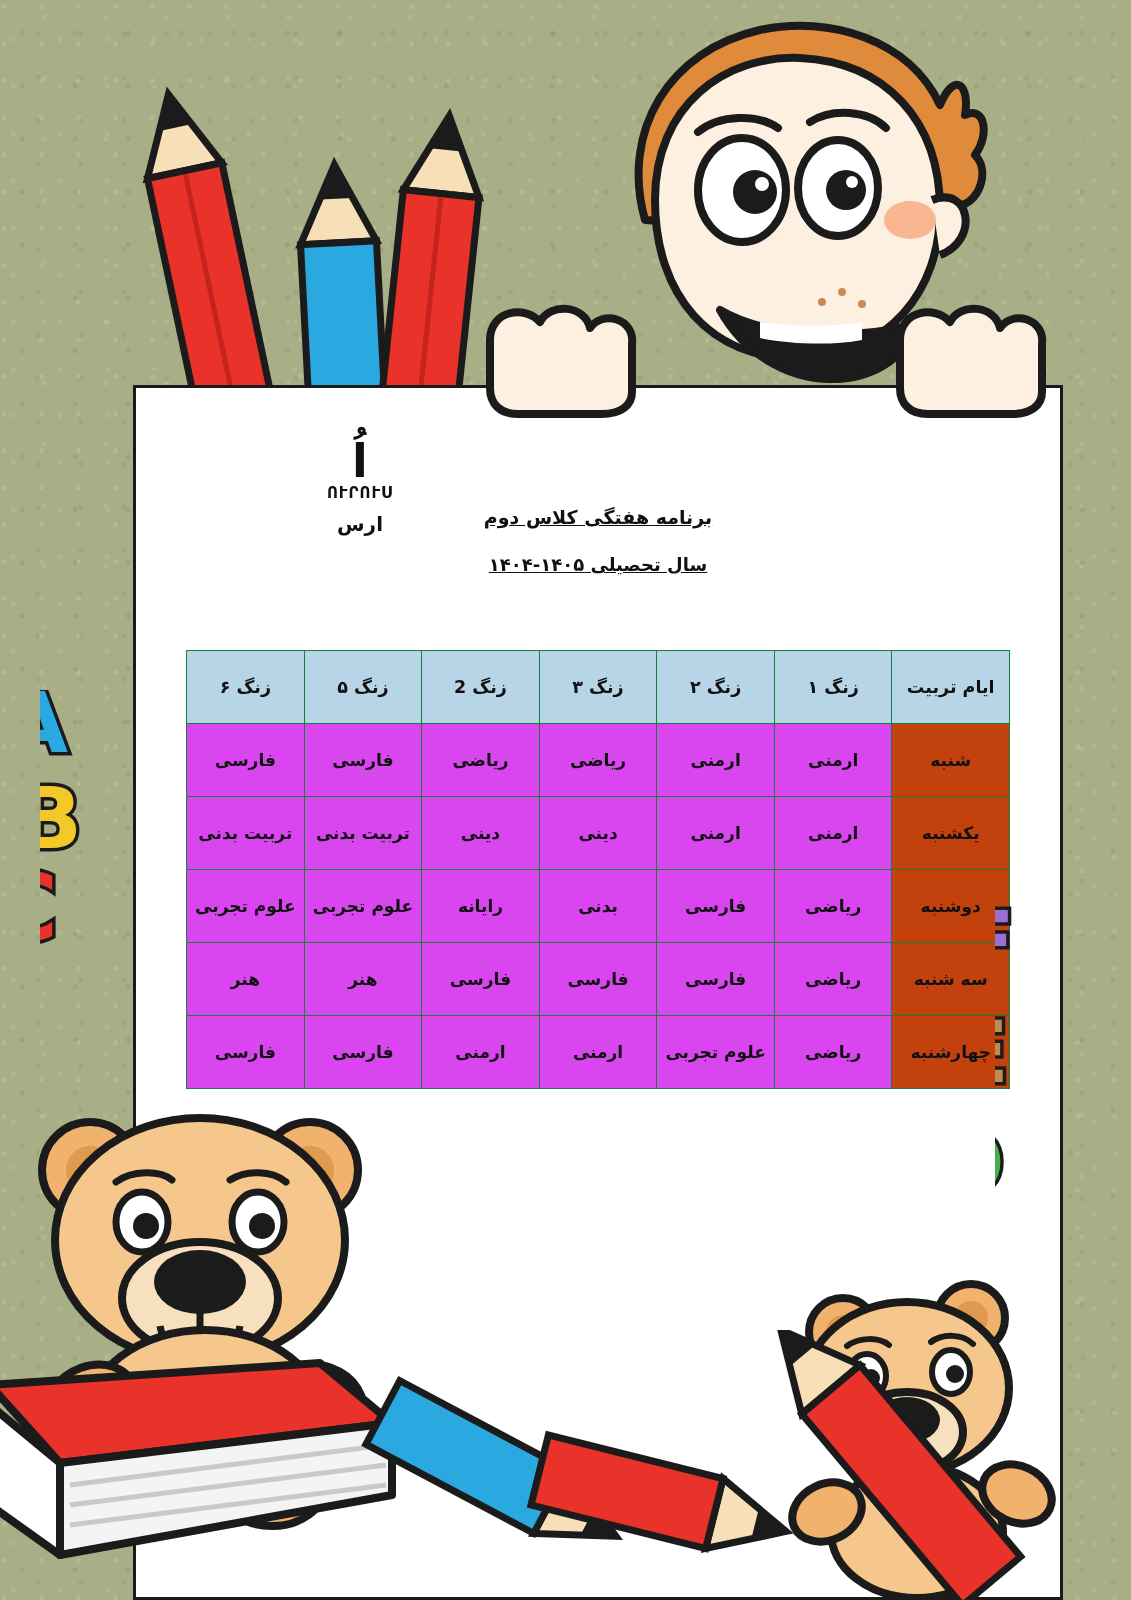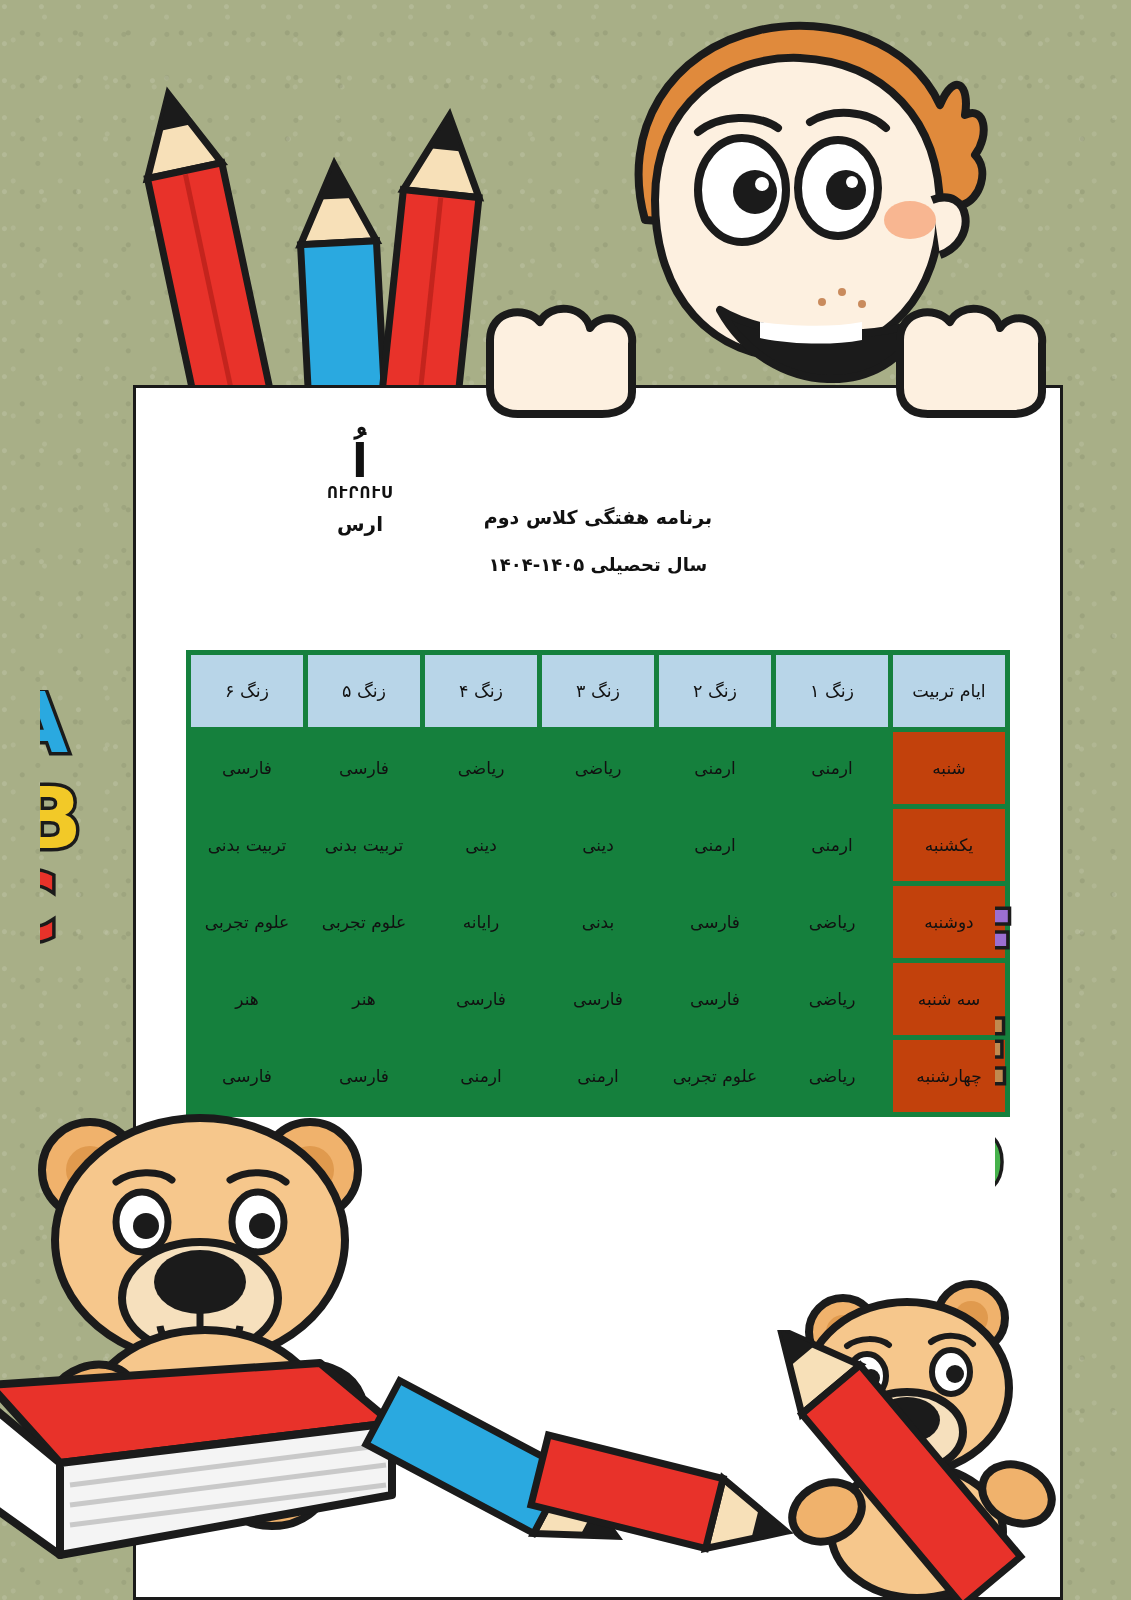--- a/index.html
+++ b/index.html
@@ -69,20 +69,21 @@
   }
 
   
   .titles {
     position: absolute;
     top: 118px;
     left: 0;
     right: 0;
     text-align: center;
     color: #111;
+    text-decoration: underline;
   }
   .title-line {
     font-size: 19px;
     font-weight: bold;
     margin-bottom: 26px;
   }
   .title-line.small {
     font-size: 18px;
     margin-bottom: 12px;
   }
@@ -94,37 +95,37 @@
     right: 50px;
     left: 50px;
   }
   table.schedule {
     width: 100%;
     border-collapse: collapse;
     table-layout: fixed;
   }
   table.schedule th,
   table.schedule td {
-    border: 5px solid #15803d;
+    border: 1px solid #15803d;
     height: 70px;
     text-align: center;
     vertical-align: middle;
     font-size: 17px;
     color: #111;
-    font-weight: normal;
+    font-weight: bold;
   }
   table.schedule thead th {
     background: #b8d5e8;
     font-size: 17.5px;
   }
   table.schedule tbody td.daycell {
     background: #c2410c;
   }
   table.schedule tbody td {
-    background: #15803d;
+    background: #d946ef;
   }
 
   
   .art { position: absolute; z-index: 2; }
   .art.front { z-index: 8; }
 
   
   .boy { position: absolute; left: 470px; top: 10px; width: 620px; height: 430px; }
 </style>
 </head>
@@ -205,21 +206,21 @@
   </div>
 
   <div class="table-wrap">
     <table class="schedule">
       <thead>
         <tr>
           <th>ایام تربیت</th>
           <th>زنگ ۱</th>
           <th>زنگ ۲</th>
           <th>زنگ ۳</th>
-          <th>زنگ ۴</th>
+          <th>زنگ 2</th>
           <th>زنگ ۵</th>
           <th>زنگ ۶</th>
         </tr>
       </thead>
       <tbody>
         <tr>
           <td class="daycell">شنبه</td>
           <td>ارمنی</td>
           <td>ارمنی</td>
           <td>ریاضی</td>

